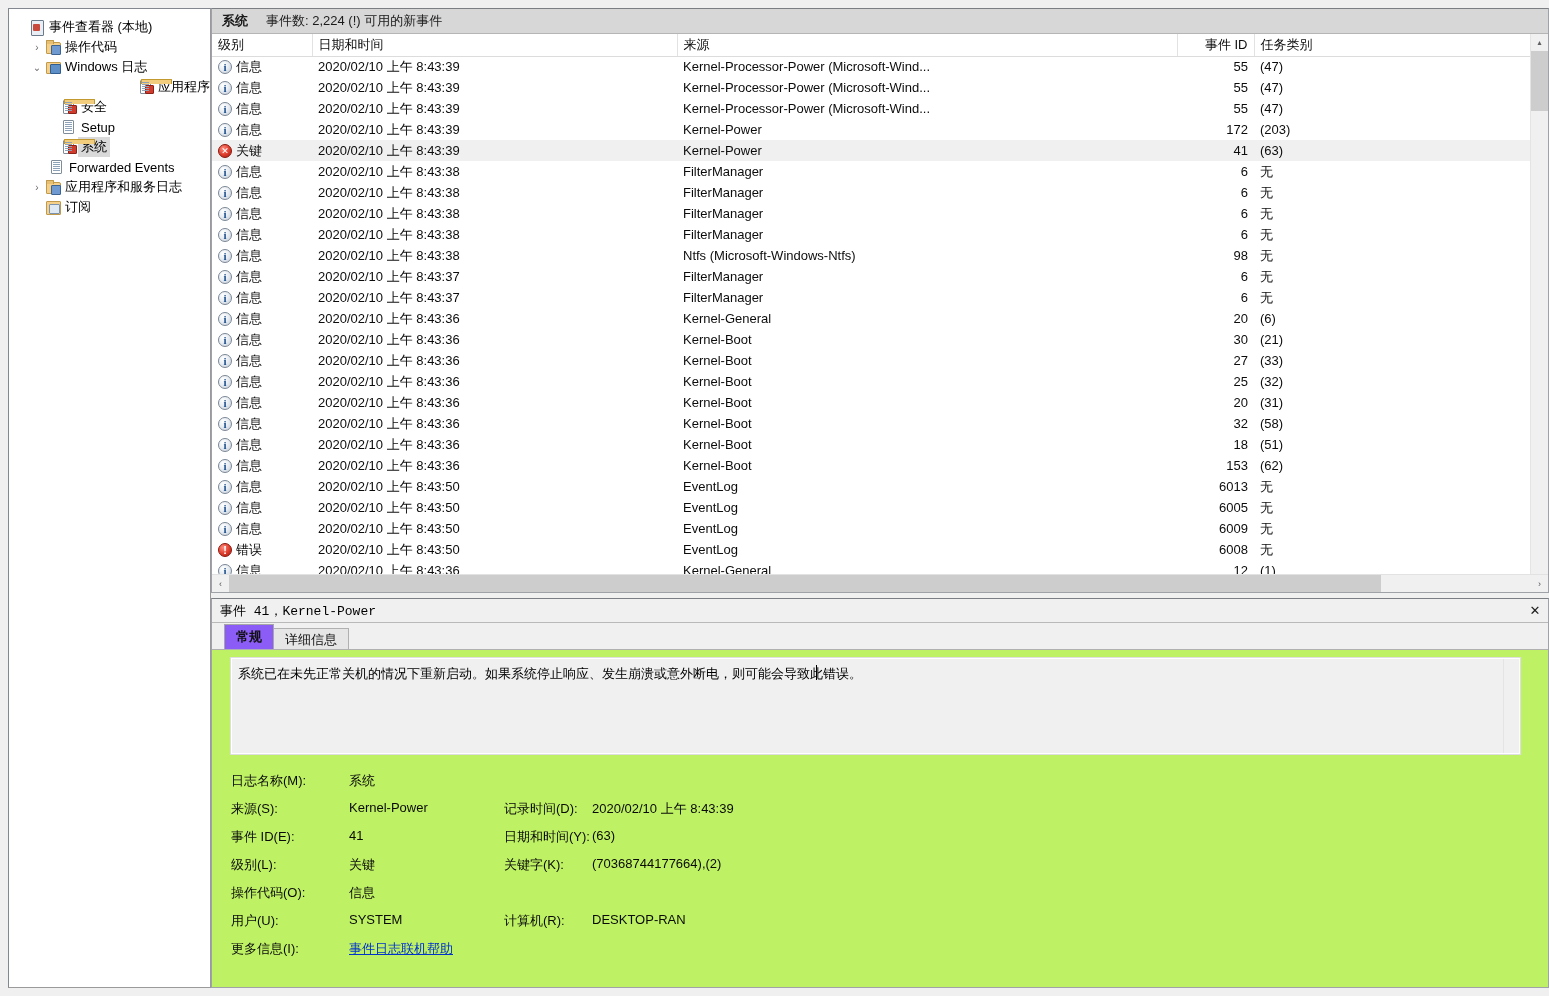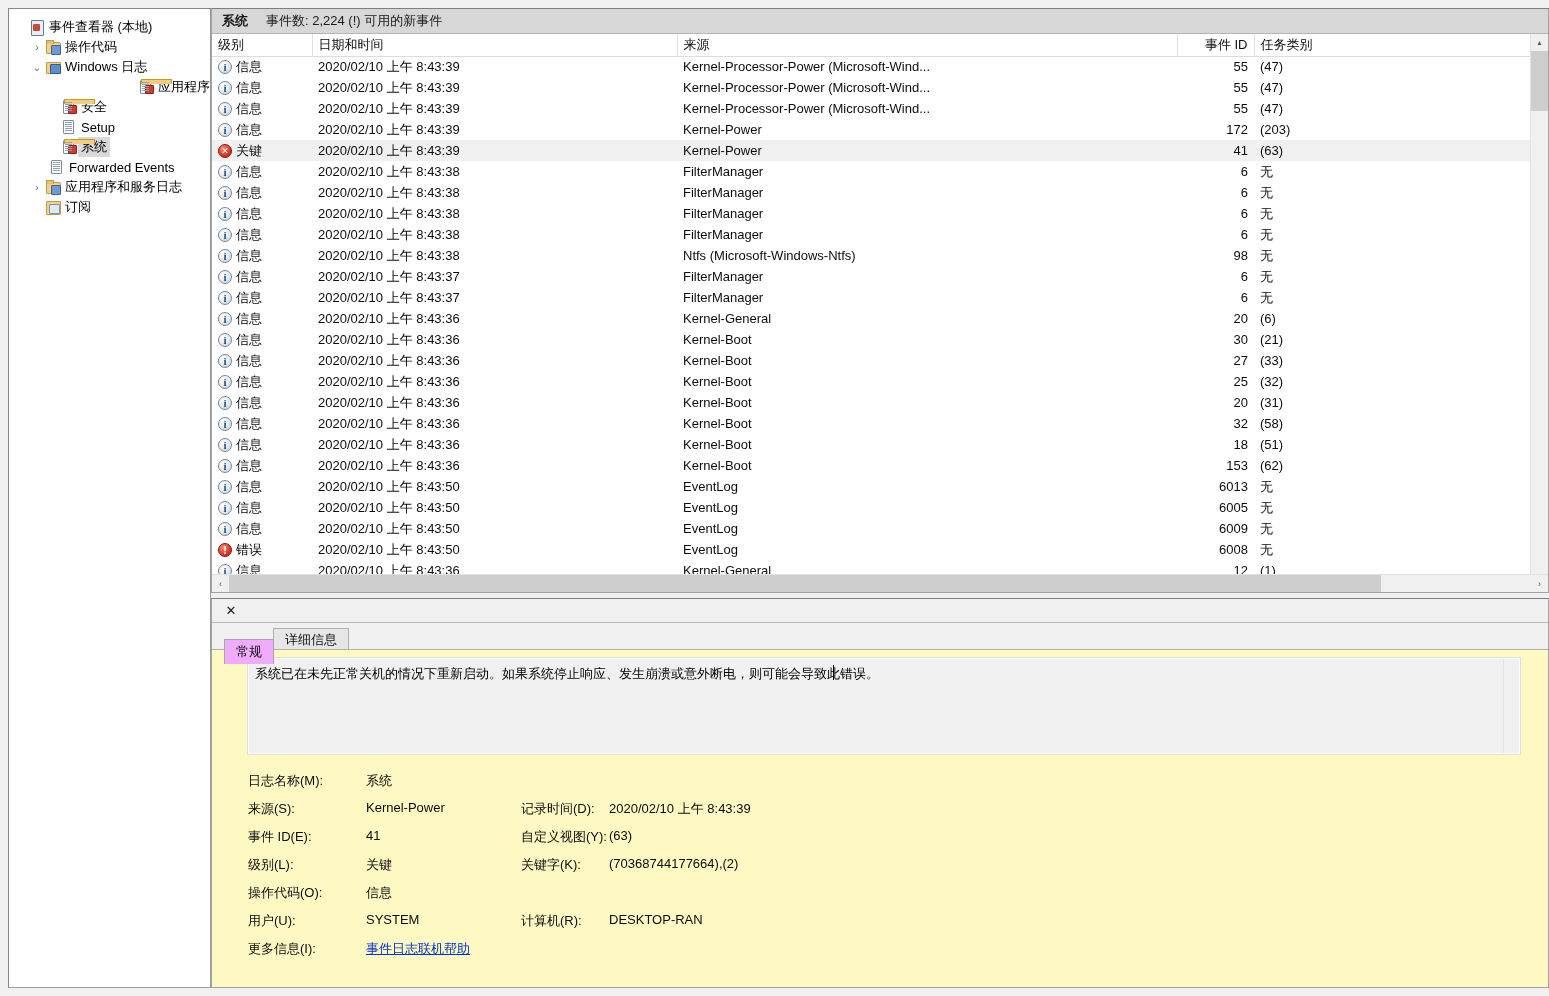--- a/index.html
+++ b/index.html
@@ -438,34 +438,35 @@
     border: 1px solid #b0b0b0;
     border-bottom: none;
     background: #e6e6e6;
     margin-right: -1px;
     color: #111;
     cursor: default;
     position: relative;
     top: 2px;
   }
   .tab.active {
-    background: #f0abfc;
+    background: #8b5cf6;
     height: 24px;
     line-height: 24px;
-    top: 15px;
+    top: 0px;
     z-index: 2;
     border-color: #a6a6a6;
+    font-weight: bold;
   }
 
   #detail-body {
     flex: 1;
-    background: #fef9c3;
+    background: #bef264;
     border-top: 1px solid #b0b0b0;
     margin: 0 0 0 0;
-    padding: 6px 10px 8px 24px;
+    padding: 6px 10px 8px 7px;
     box-sizing: border-box;
     display: flex;
     flex-direction: column;
     min-height: 0;
     position: relative;
   }
   #desc-box {
     height: 96px;
     min-height: 96px;
     background: #f0f0f0;
@@ -941,20 +942,21 @@
         <div class="harrow">‹</div>
         <div class="htrack">
           <div class="hthumb"></div>
         </div>
         <div class="harrow">›</div>
       </div>
     </div>
 
     <div id="detail-pane">
       <div id="detail-titlebar">
+        <span id="detail-title">事件 41，Kernel-Power</span>
         <span id="detail-close">✕</span>
       </div>
 
       <div id="tabs">
         <div class="tab active">常规</div>
         <div class="tab">详细信息</div>
       </div>
 
       <div id="detail-body">
         <div id="desc-box">
@@ -973,21 +975,21 @@
             </tr>
             <tr>
               <td class="k1">来源(S):</td>
               <td class="v1">Kernel-Power</td>
               <td class="k2">记录时间(D):</td>
               <td class="v2">2020/02/10 上午 8:43:39</td>
             </tr>
             <tr>
               <td class="k1">事件 ID(E):</td>
               <td class="v1">41</td>
-              <td class="k2">自定义视图(Y):</td>
+              <td class="k2">日期和时间(Y):</td>
               <td class="v2">(63)</td>
             </tr>
             <tr>
               <td class="k1">级别(L):</td>
               <td class="v1">关键</td>
               <td class="k2">关键字(K):</td>
               <td class="v2">(70368744177664),(2)</td>
             </tr>
             <tr>
               <td class="k1">操作代码(O):</td>

